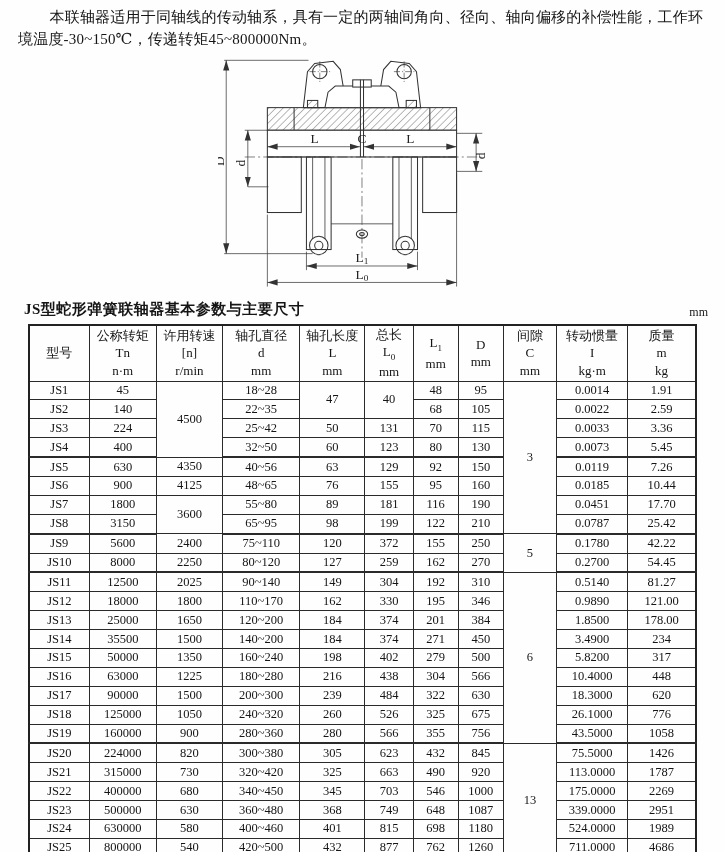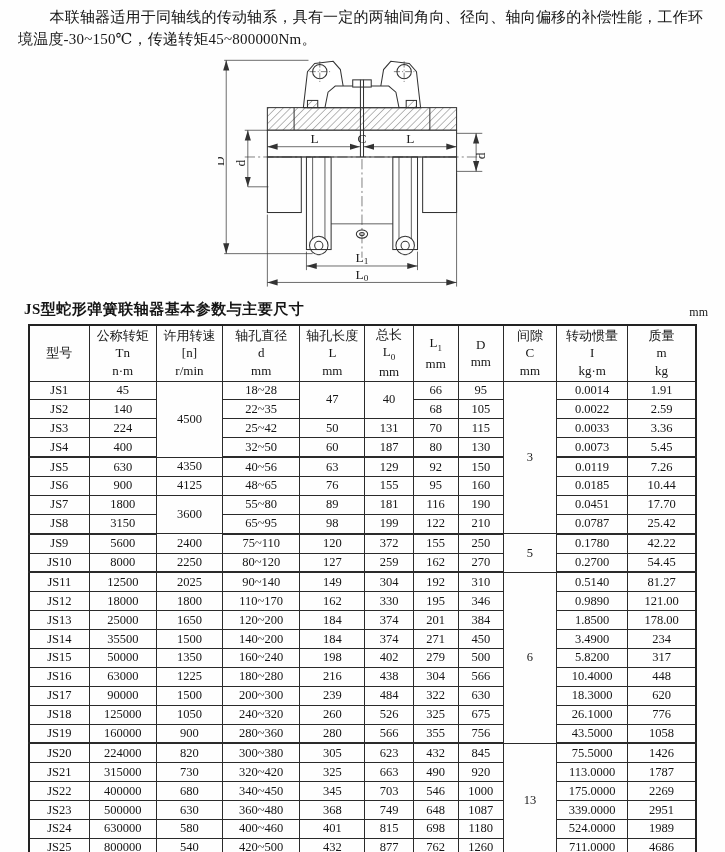--- a/index.html
+++ b/index.html
@@ -195,21 +195,21 @@
       </tr>
   </thead>
   <tbody id="tbl-body">
       <tr>
         <td>JS1</td>
         <td>45</td>
         <td rowspan="4">4500</td>
         <td>18~28</td>
         <td rowspan="2">47</td>
         <td rowspan="2">40</td>
-        <td>66</td>
+        <td>48</td>
         <td>95</td>
         <td rowspan="8">3</td>
         <td>0.0014</td>
         <td>1.91</td>
       </tr>
       <tr>
         <td>JS2</td>
         <td>140</td>
         <td>22~35</td>
         <td>68</td>
@@ -226,21 +226,21 @@
         <td>70</td>
         <td>115</td>
         <td>0.0033</td>
         <td>3.36</td>
       </tr>
       <tr class="group-end">
         <td>JS4</td>
         <td>400</td>
         <td>32~50</td>
         <td>60</td>
-        <td>187</td>
+        <td>123</td>
         <td>80</td>
         <td>130</td>
         <td>0.0073</td>
         <td>5.45</td>
       </tr>
       <tr>
         <td>JS5</td>
         <td>630</td>
         <td>4350</td>
         <td>40~56</td>

